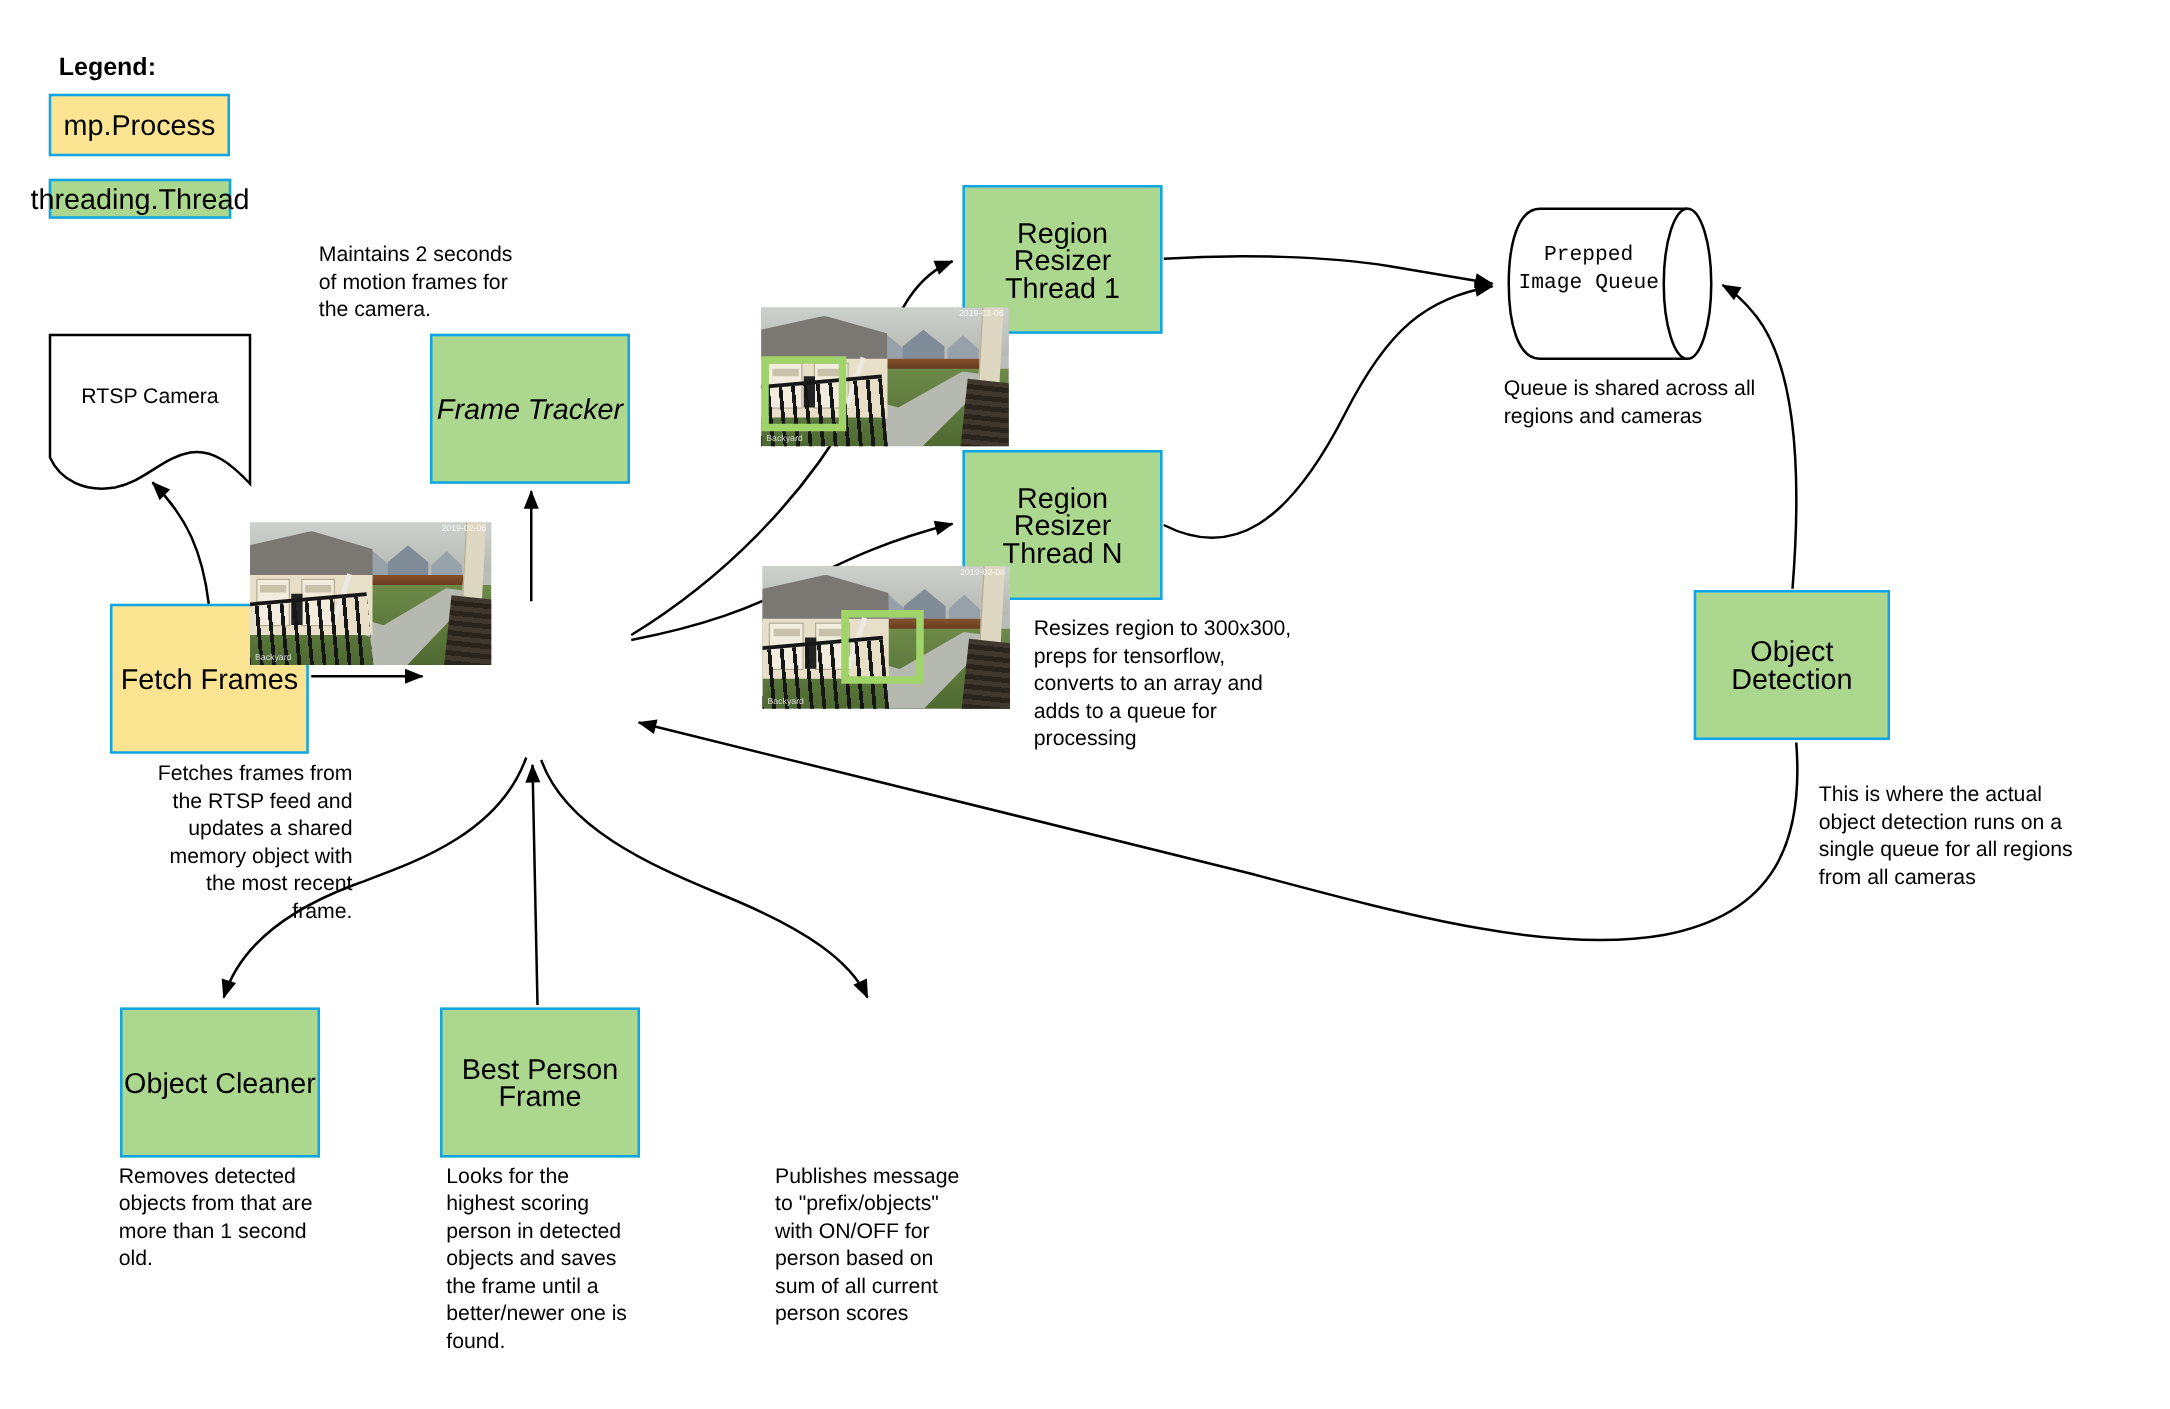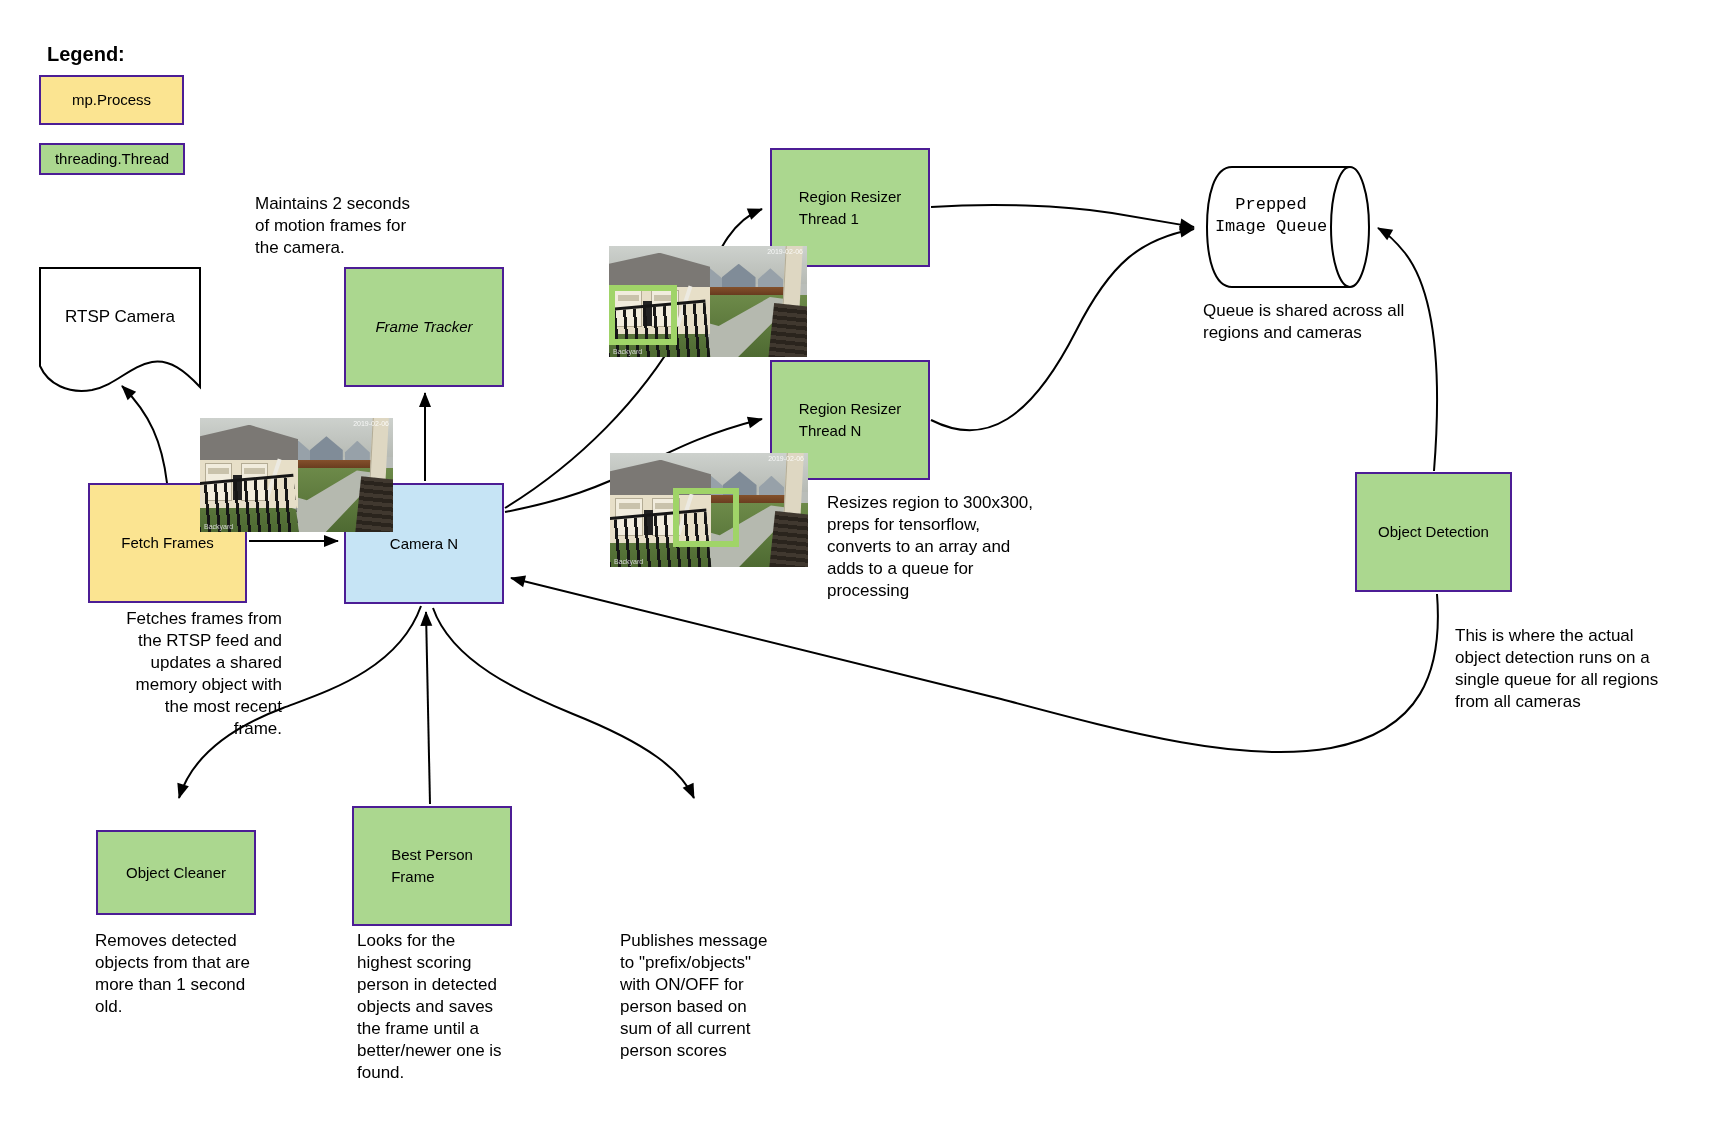--- a/index.html
+++ b/index.html
@@ -2,23 +2,23 @@
 <html><head>
 <meta charset="utf-8">
 <style>
   html,body{margin:0;padding:0;background:#fff;}
   #canvas{
     position:relative;width:1736px;height:1127px;background:#ffffff;
     font-family:"Liberation Sans",sans-serif;color:#000;overflow:hidden;
   }
   
   .node{
-    position:absolute;box-sizing:border-box;border:2px solid #4c1d95;
-    display:flex;align-items:center;justify-content:center;text-align:left;
-    font-size:15px;line-height:22px;white-space:pre-line;z-index:1;
+    position:absolute;box-sizing:border-box;border:2px solid #0ea5e9;
+    display:flex;align-items:center;justify-content:center;text-align:center;
+    font-size:23px;line-height:22px;white-space:pre-line;z-index:1;
   }
   .fill-process{background:#FBE491;}
   .fill-thread{background:#ABD78F;}
   .fill-camera{background:#C6E4F5;}
   
   .legend-title{position:absolute;left:47px;top:43px;font-size:20px;font-weight:bold;z-index:1;}
   
   #edges{position:absolute;left:0;top:0;z-index:5;pointer-events:none;}
   
   .ann{
@@ -61,28 +61,27 @@
 </head>
 <body>
 
 <div id="canvas">
 
   <div class="legend-title">Legend:</div>
   <div class="node fill-process" style="left:39px;top:75px;width:145px;height:50px;">mp.Process</div>
   <div class="node fill-thread" style="left:39px;top:143px;width:146px;height:32px;">threading.Thread</div>
 
   <div class="node fill-process" style="left:88px;top:483px;width:159px;height:120px;">Fetch Frames</div>
-  <div class="node fill-camera" style="left:344px;top:483px;width:160px;height:121px;">Camera N</div>
   <div class="node fill-thread" style="left:344px;top:267px;width:160px;height:120px;font-style:italic;">Frame Tracker</div>
   <div class="node fill-thread" style="left:770px;top:148px;width:160px;height:119px;">Region Resizer
 Thread 1</div>
   <div class="node fill-thread" style="left:770px;top:360px;width:160px;height:120px;">Region Resizer
 Thread N</div>
   <div class="node fill-thread" style="left:1355px;top:472px;width:157px;height:120px;">Object Detection</div>
-  <div class="node fill-thread" style="left:96px;top:806px;width:160px;height:85px;margin-top:24px;">Object Cleaner</div>
+  <div class="node fill-thread" style="left:96px;top:806px;width:160px;height:120px;">Object Cleaner</div>
   <div class="node fill-thread" style="left:352px;top:806px;width:160px;height:120px;">Best Person
 Frame</div>
 
   <svg id="edges" width="1736" height="1127" viewBox="0 0 1736 1127">
     <defs>
       <marker id="arrow" markerUnits="userSpaceOnUse" markerWidth="18" markerHeight="14" refX="15" refY="7" orient="auto">
         <path d="M1,1 L16,7 L1,13 Z" fill="#000"></path>
       </marker>
     </defs>
 

